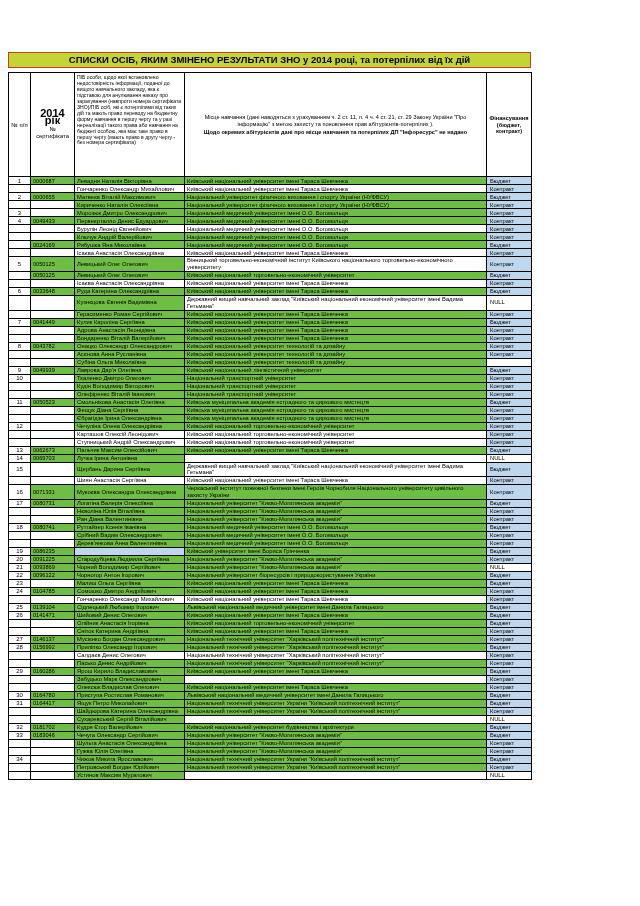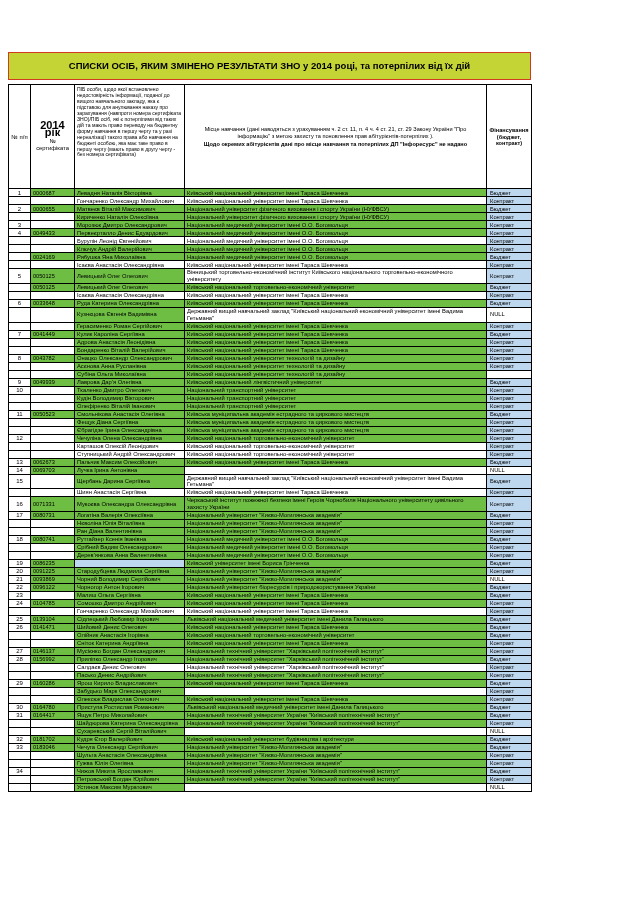--- a/index.html
+++ b/index.html
@@ -12,21 +12,21 @@
   html,body{margin:0;padding:0;}
   body{
     width:640px;height:906px;background:#ffffff;overflow:hidden;
     font-family:"Liberation Sans", sans-serif;color:#000;
   }
   .title{
     margin:52px 0 4px 8px;width:523px;
     background:var(--title-bg);
     border:1.5px solid var(--title-border);
     text-align:center;font-weight:bold;font-size:9.5px;
-    padding:8px 2px;line-height:1.1;
+    padding:2px 2px;line-height:1.1;
   }
   table{
     border-collapse:collapse;table-layout:fixed;width:523px;margin-left:8px;
   }
   th,td{
     border:1px solid #000;overflow:hidden;vertical-align:middle;
     font-size:5.8px;line-height:6.8px;padding:0 2px;
   }
   thead th{height:104px;background:#fff;font-weight:normal;vertical-align:middle;}
   .num-hdr{font-size:6px;text-align:center;}

